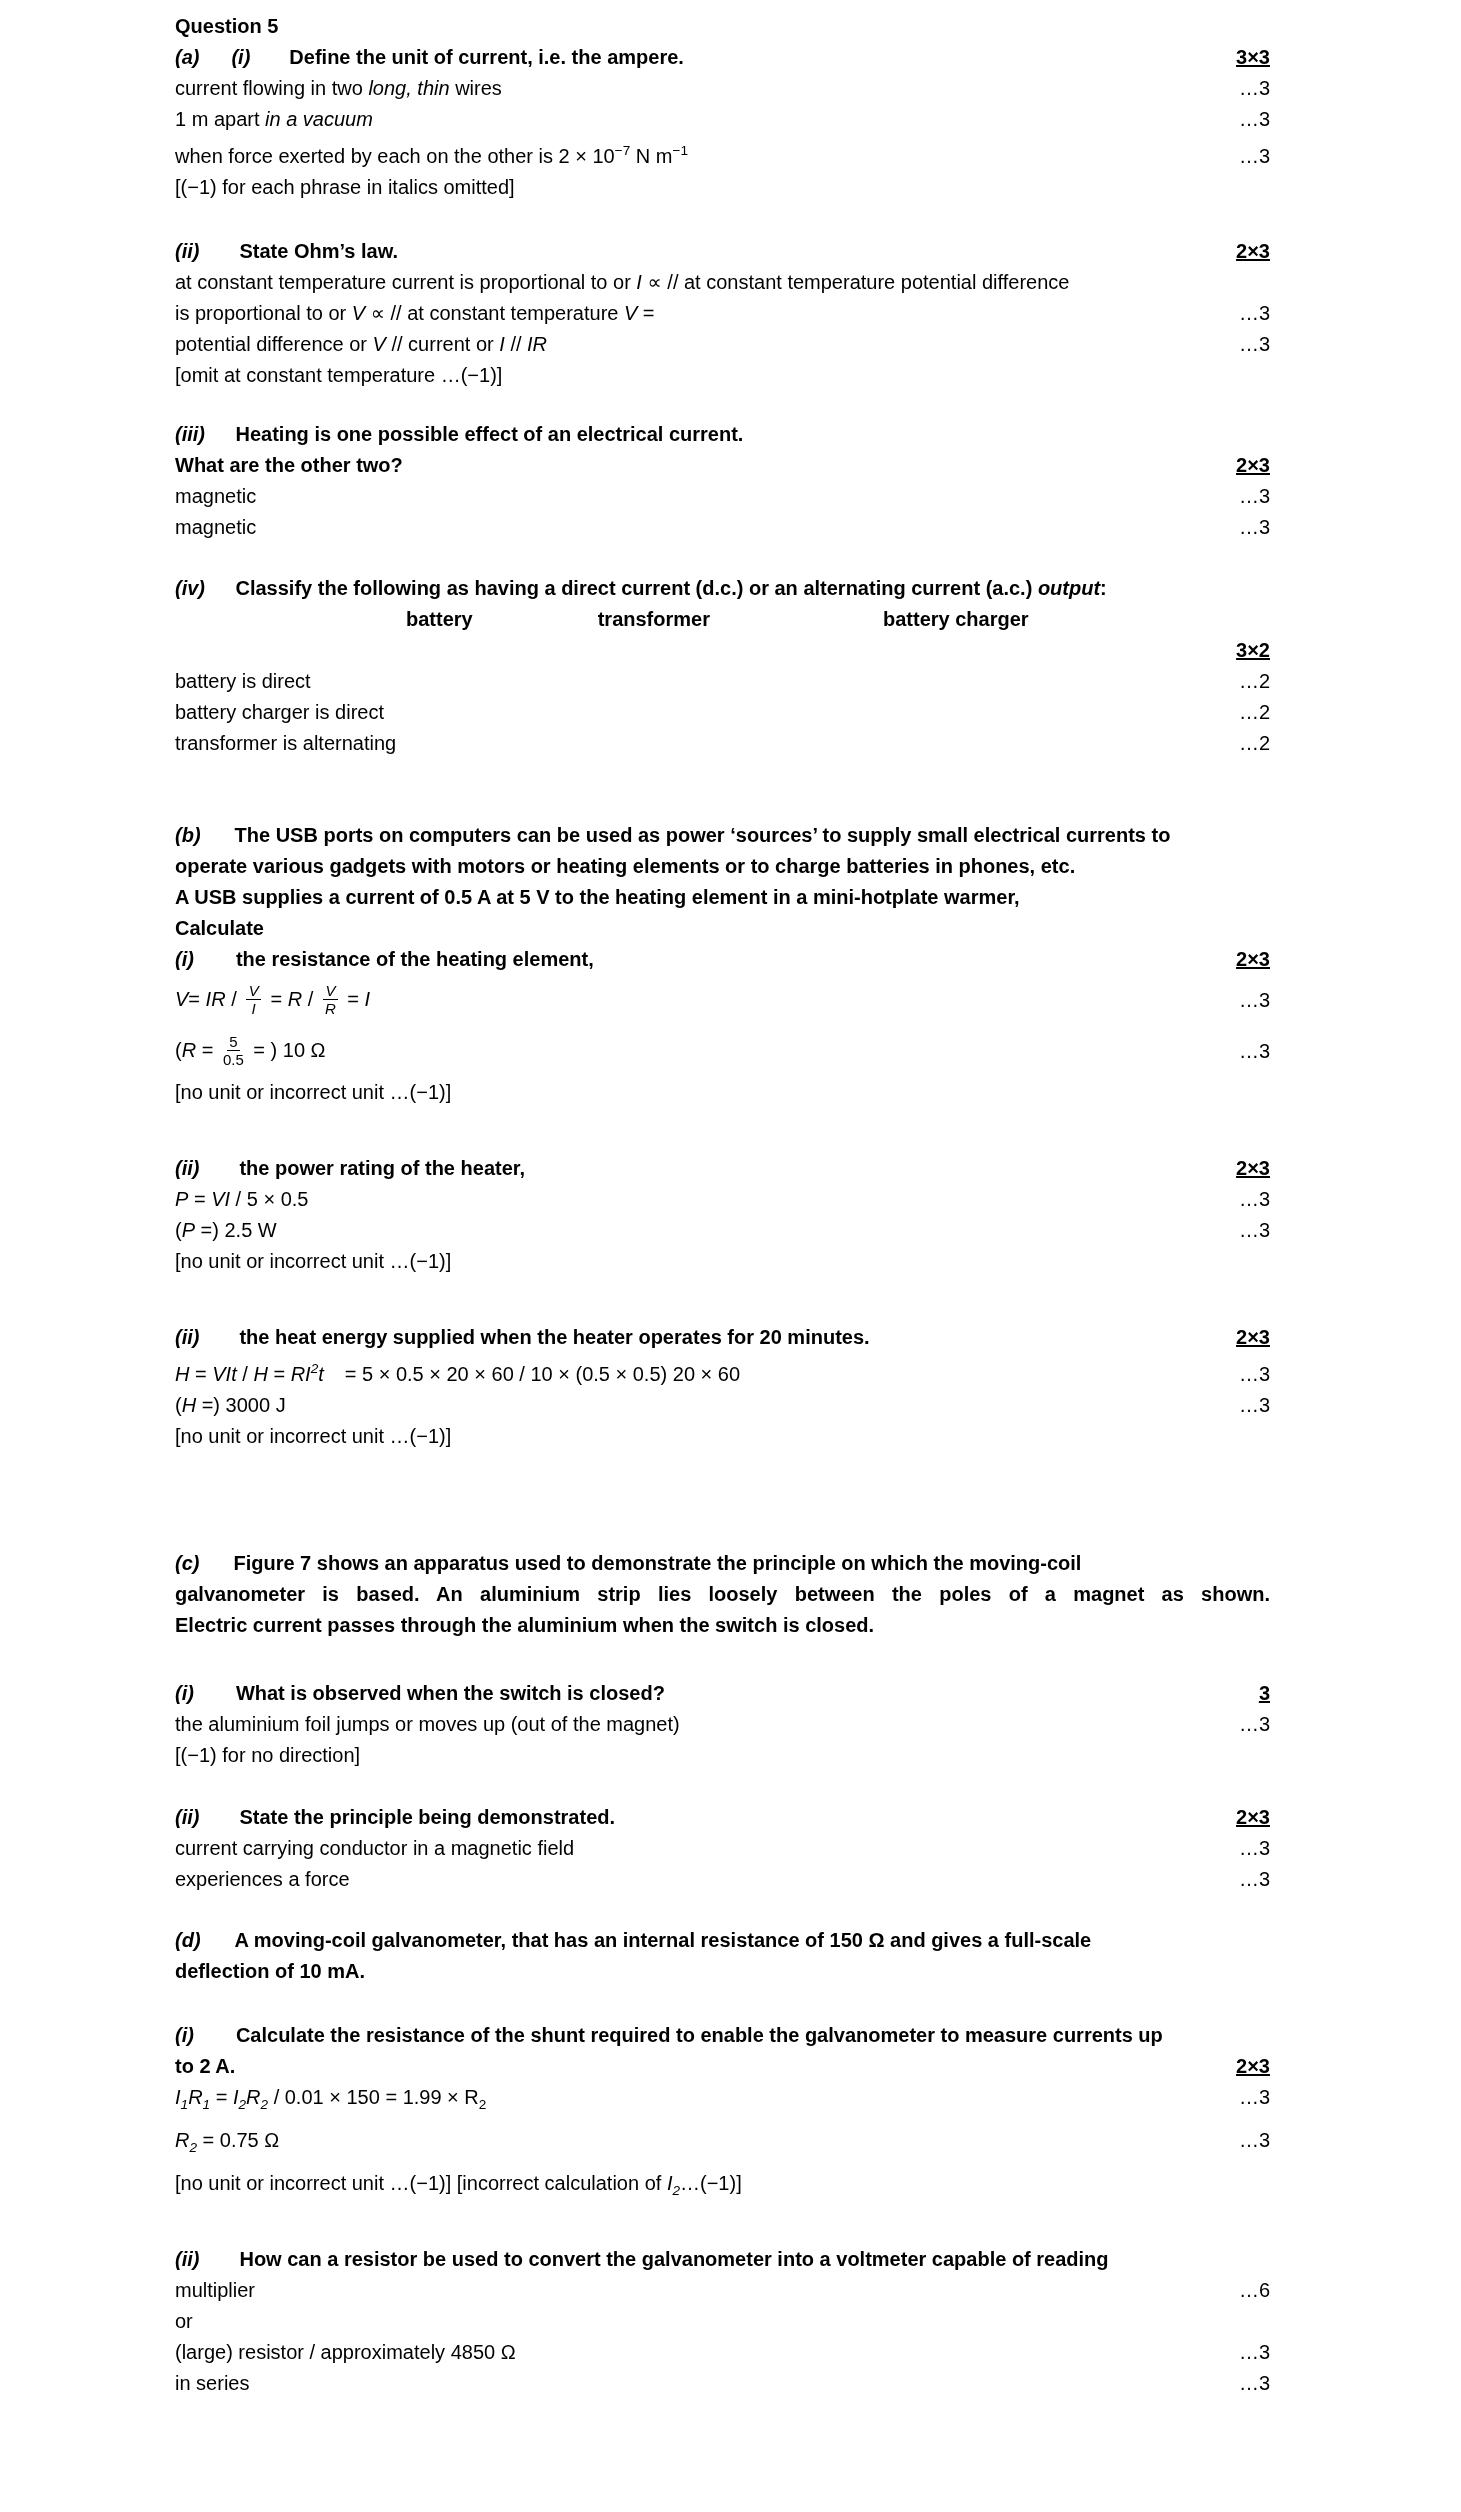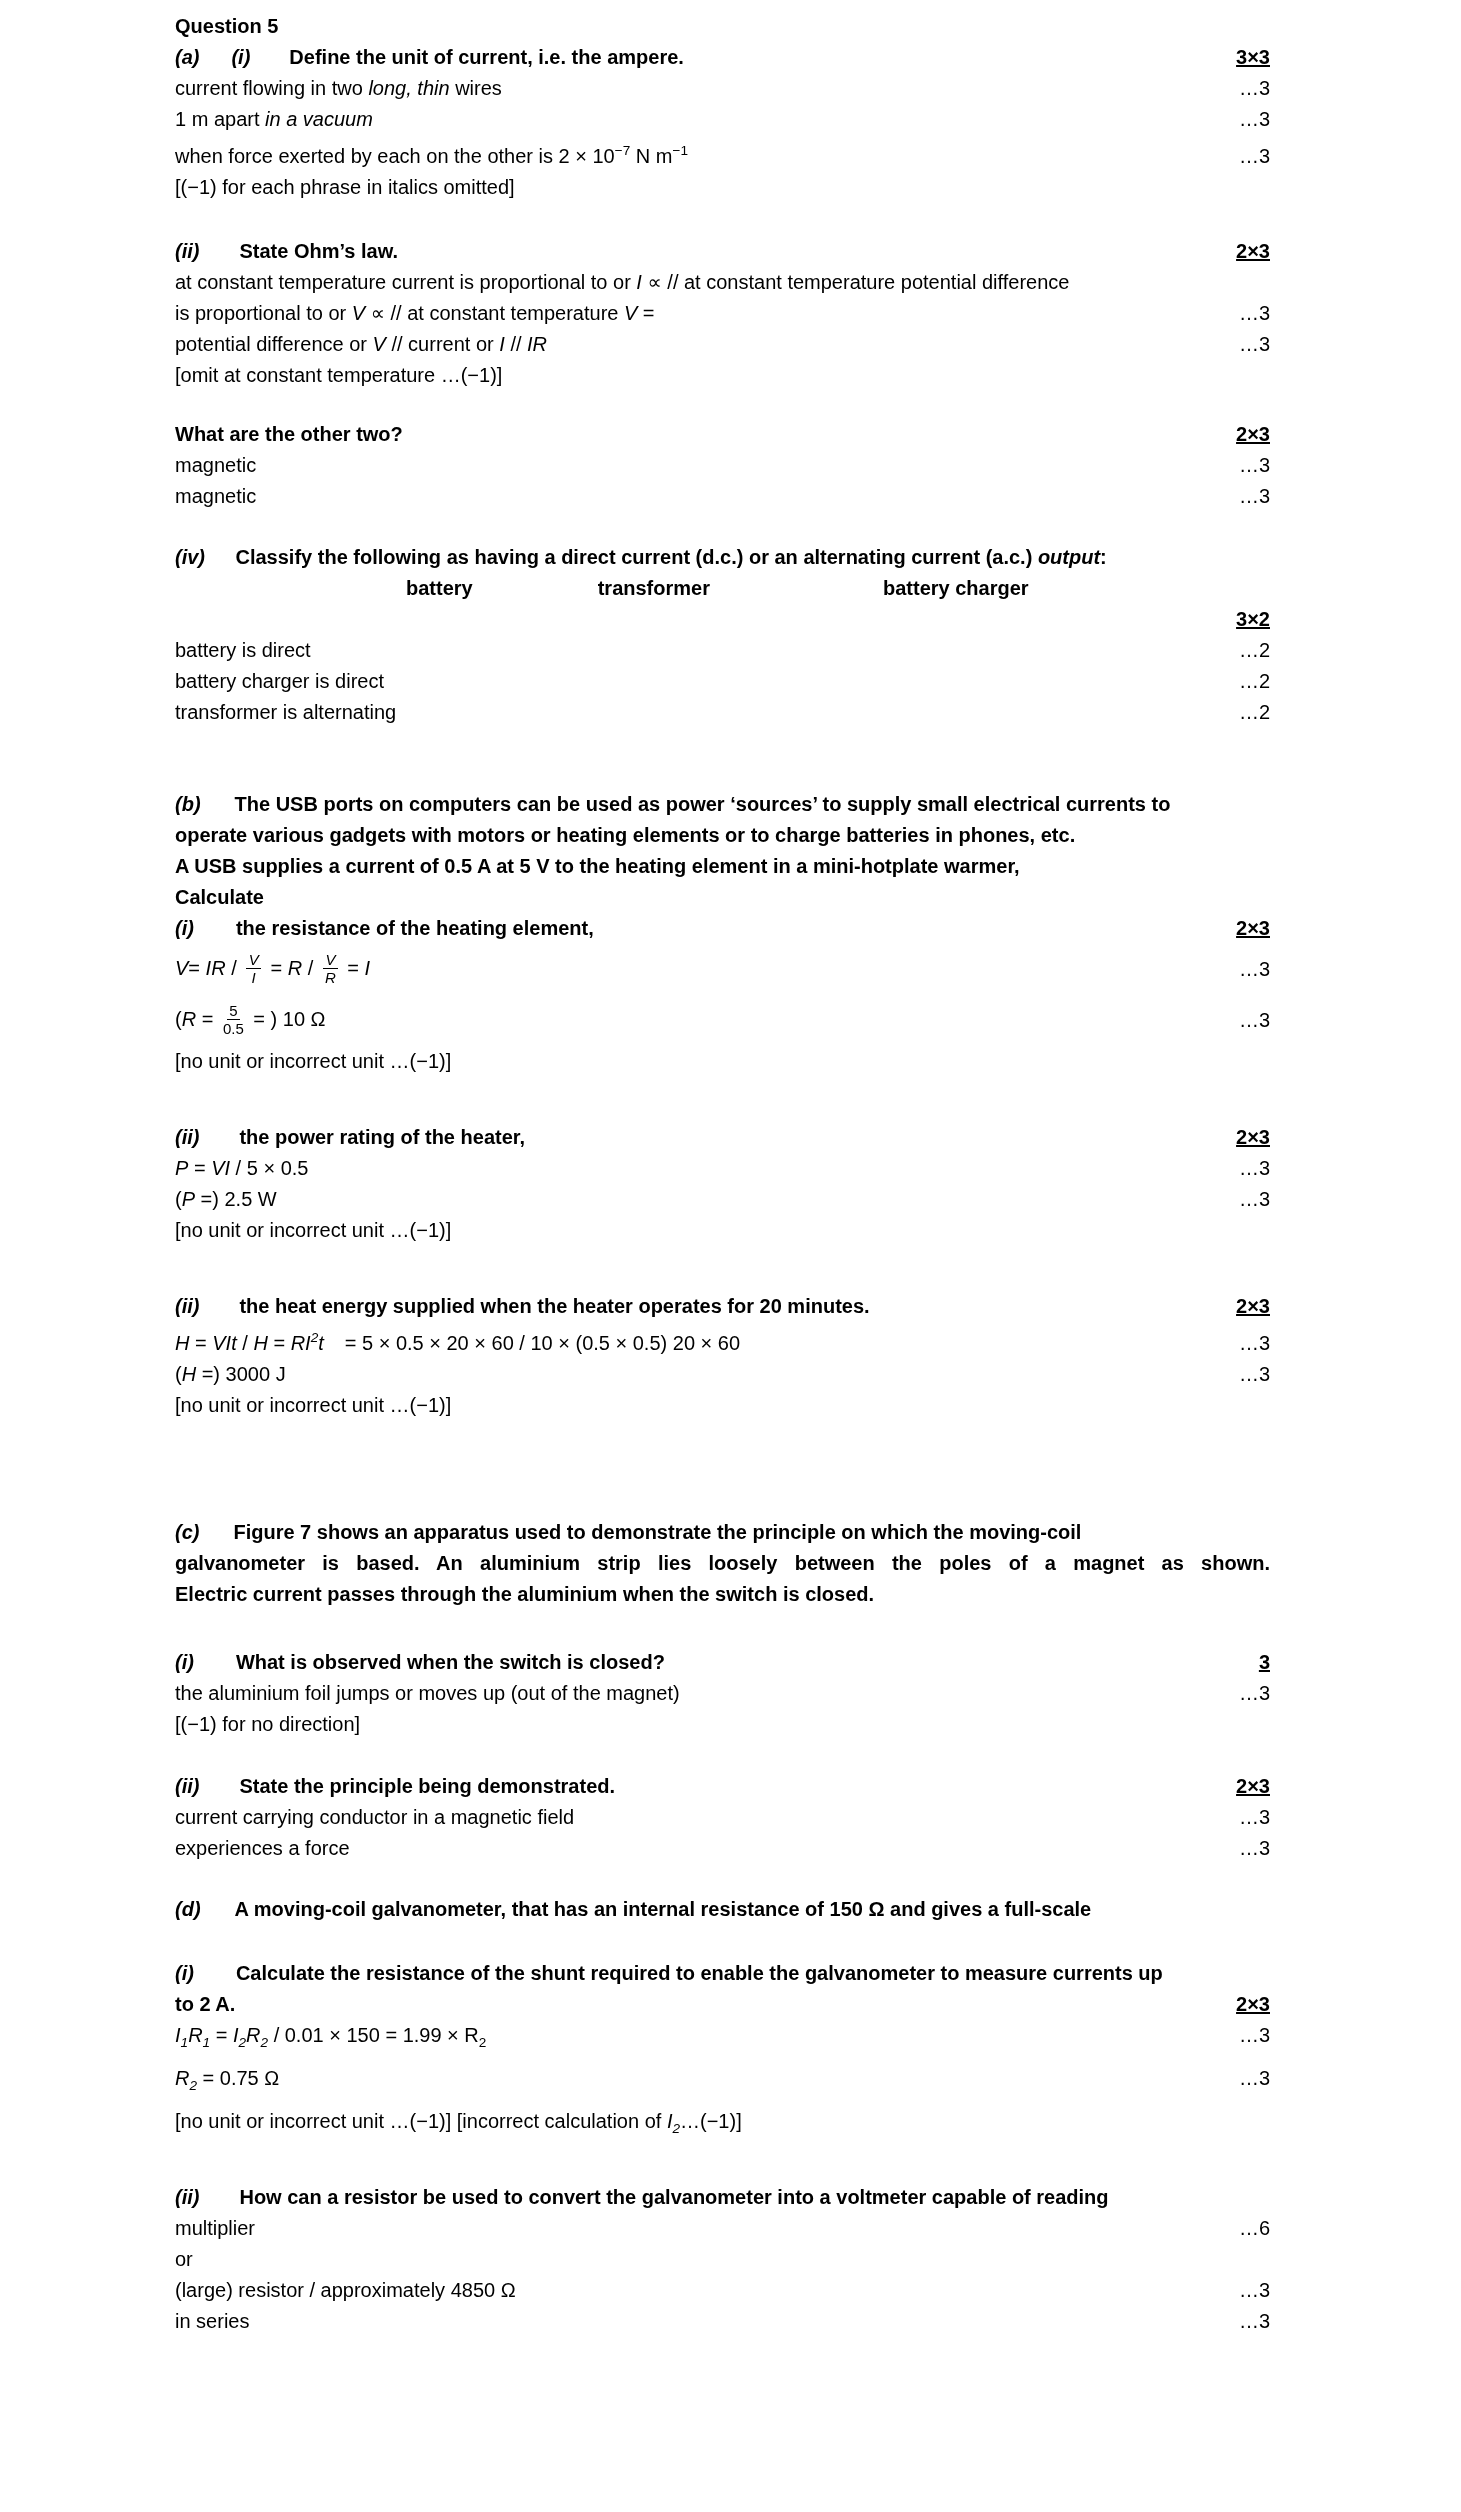--- a/index.html
+++ b/index.html
@@ -74,20 +74,23 @@
     </div>
     <div class="line">
       <span class="txt"><span class="">potential difference or </span><span class="s-i">V</span><span class=""> // current or </span><span class="s-i">I</span><span class=""> // </span><span class="s-i">IR</span></span>
       <span class="marks mk-dots">…3</span>
     </div>
     <div class="line">
       <span class="txt"><span class="">[omit at constant temperature …(−1)]</span></span>
     </div>
     <div class="gap" style="height: 28px;"></div>
     <div class="line">
+      <span class="txt"><span class="s-bi">(iii)</span><span class="sp" style="width: 30.5px;"></span><span class="s-b">Heating is one possible effect of an electrical current.</span></span>
+    </div>
+    <div class="line">
       <span class="txt"><span class="s-b">What are the other two?</span></span>
       <span class="marks mk-head">2×3</span>
     </div>
     <div class="line">
       <span class="txt"><span class="">magnetic</span></span>
       <span class="marks mk-dots">…3</span>
     </div>
     <div class="line">
       <span class="txt"><span class="">magnetic</span></span>
       <span class="marks mk-dots">…3</span>
@@ -216,20 +219,23 @@
       <span class="marks mk-dots">…3</span>
     </div>
     <div class="line">
       <span class="txt"><span class="">experiences a force</span></span>
       <span class="marks mk-dots">…3</span>
     </div>
     <div class="gap" style="height: 30px;"></div>
     <div class="line">
       <span class="txt"><span class="s-bi">(d)</span><span class="sp" style="width: 34px;"></span><span class="s-b">A moving-coil galvanometer, that has an internal resistance of 150 Ω and gives a full-scale</span></span>
     </div>
+    <div class="line">
+      <span class="txt"><span class="s-b">deflection of 10 mA.</span></span>
+    </div>
     <div class="gap" style="height: 33px;"></div>
     <div class="line">
       <span class="txt"><span class="s-bi">(i)</span><span class="sp" style="width: 42px;"></span><span class="s-b">Calculate the resistance of the shunt required to enable the galvanometer to measure currents up</span></span>
     </div>
     <div class="line">
       <span class="txt"><span class="s-b">to 2 A.</span></span>
       <span class="marks mk-head">2×3</span>
     </div>
     <div class="line roomy">
       <span class="txt"><span class="s-i">I</span><span class="s-isub">1</span><span class="s-i">R</span><span class="s-isub">1</span><span class=""> = </span><span class="s-i">I</span><span class="s-isub">2</span><span class="s-i">R</span><span class="s-isub">2</span><span class=""> / 0.01 × 150 = 1.99 × R</span><span class="s-sub">2</span></span>

